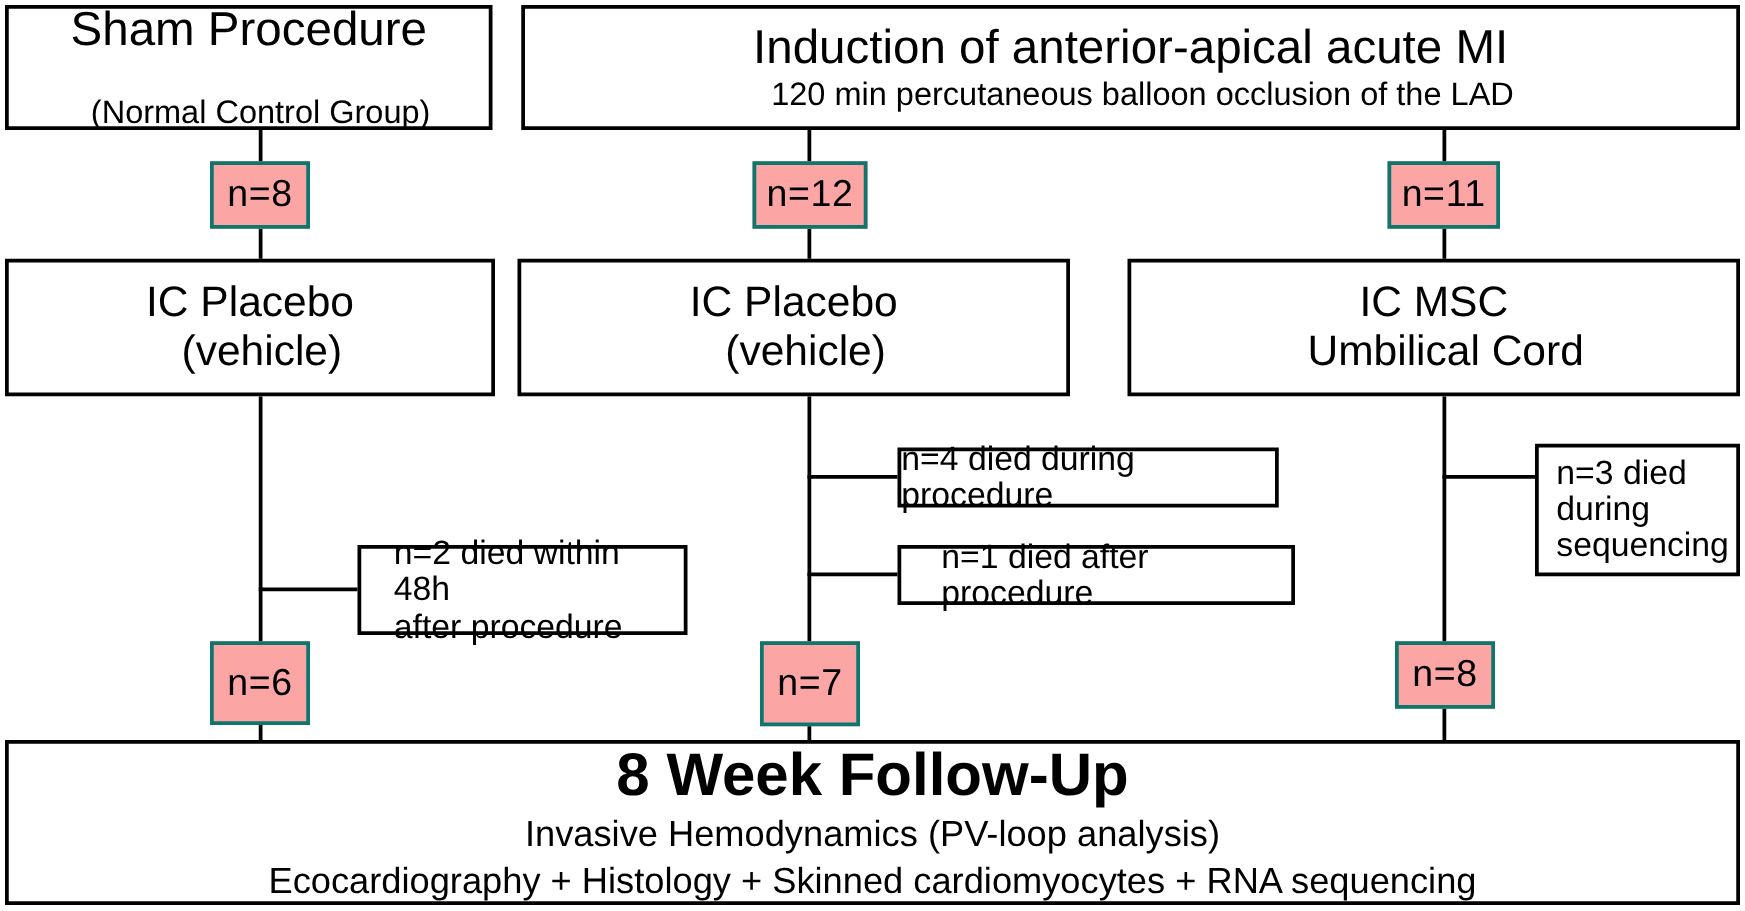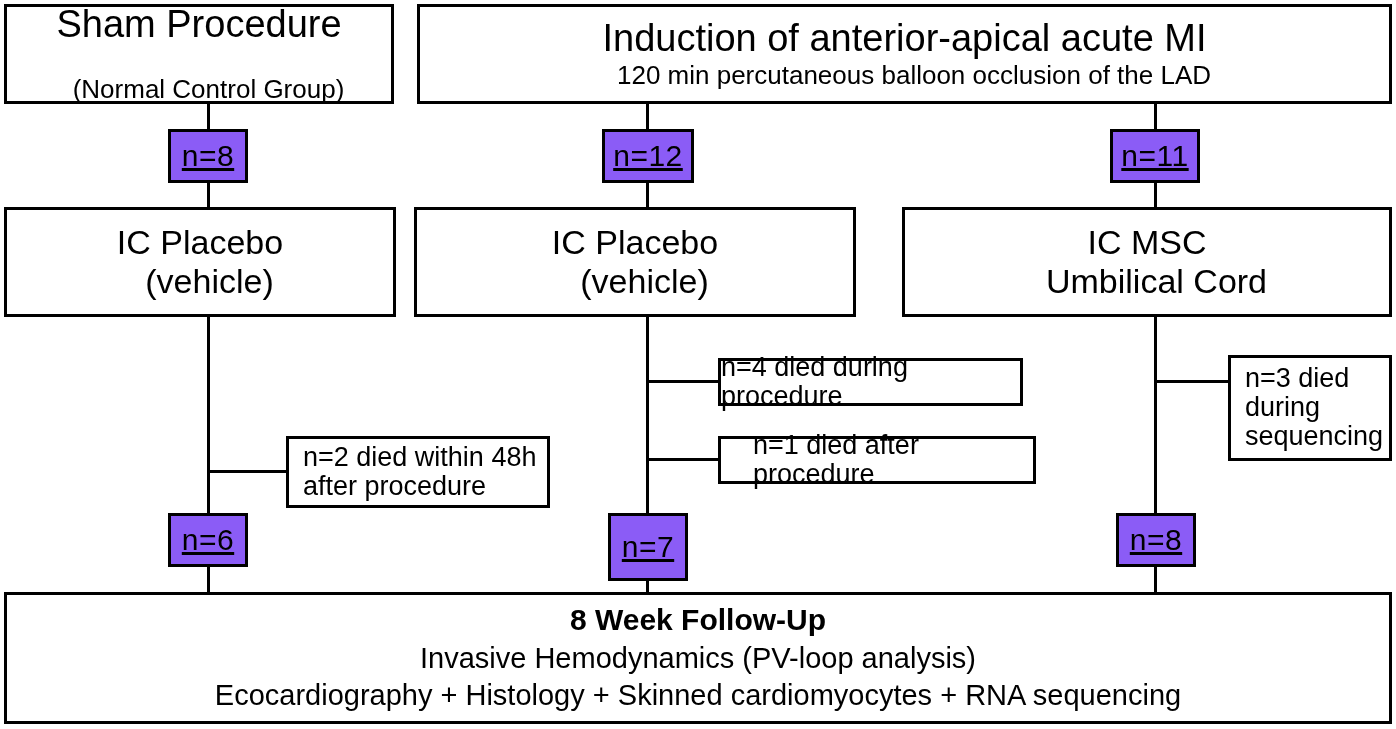--- a/index.html
+++ b/index.html
@@ -34,49 +34,48 @@
     z-index: 2;
     line-height: 1.08;
   }
   .box.left-align {
     align-items: flex-start;
     text-align: left;
   }
   .nbox {
     position: absolute;
     box-sizing: border-box;
-    border: 3px solid #000000;
-    background: #8b5cf6;
+    border: 3px solid #0f766e;
+    background: #fca5a5;
     display: flex;
     align-items: center;
     justify-content: center;
     z-index: 3;
     font-size: 30px;
     letter-spacing: 0.5px;
-    text-decoration: underline;
   }
   .vline {
     position: absolute;
     width: 3px;
     background: #000000;
     z-index: 1;
   }
   .hline {
     position: absolute;
     height: 3px;
     background: #000000;
     z-index: 1;
   }
 
   
   .t-big   { font-size: 38px; }
   .t-mid   { font-size: 34px; }
   .t-sub   { font-size: 26px; }
   .t-note  { font-size: 27px; }
-  .t-foot1 { font-size: 30px; font-weight: bold; }
+  .t-foot1 { font-size: 48px; font-weight: bold; }
   .t-foot2 { font-size: 29px; }
   .t-foot3 { font-size: 29px; }
 
   .line-gap  { margin-top: 2px; margin-left: 19px; }
   .line-gap2 { margin-top: 6px; }
 </style>
 </head>
 <body>
 
 <div id="canvas">
@@ -133,26 +132,26 @@
   </div>
 
   <div class="hline" style="left:1154px; top:380px; width:75px;"></div>
   <div class="box left-align" style="left:1228px; top:355px; width:164px; height:106px; padding-left:14px; justify-content:flex-start; padding-top:6px;">
     <div class="t-note">n=3 died</div>
     <div class="t-note">during</div>
     <div class="t-note">sequencing</div>
   </div>
 
   <div class="hline" style="left:207px; top:470px; width:80px;"></div>
-  <div class="box left-align" style="left:286px; top:436px; width:264px; height:72px; padding-left:14px; justify-content:center;">
+  <div class="box left-align" style="left:286px; top:436px; width:264px; height:72px; padding-left:26px; justify-content:center;">
     <div class="t-note">n=2 died within 48h</div>
     <div class="t-note">after procedure</div>
   </div>
 
-  <div class="nbox" style="left:168px; top:513px; width:80px; height:54px;">n=6</div>
+  <div class="nbox" style="left:168px; top:513px; width:80px; height:67px;">n=6</div>
   <div class="nbox" style="left:608px; top:513px; width:80px; height:68px;">n=7</div>
   <div class="nbox" style="left:1116px; top:513px; width:80px; height:54px;">n=8</div>
 
   <div class="vline" style="left:207px; top:567px; height:26px;"></div>
   <div class="vline" style="left:646px; top:567px; height:26px;"></div>
   <div class="vline" style="left:1154px; top:567px; height:26px;"></div>
 
   <div class="box" style="left:4px; top:592px; width:1388px; height:132px;">
     <div class="t-foot1">8 Week Follow-Up</div>
     <div class="t-foot2 line-gap2">Invasive Hemodynamics (PV-loop analysis)</div>

